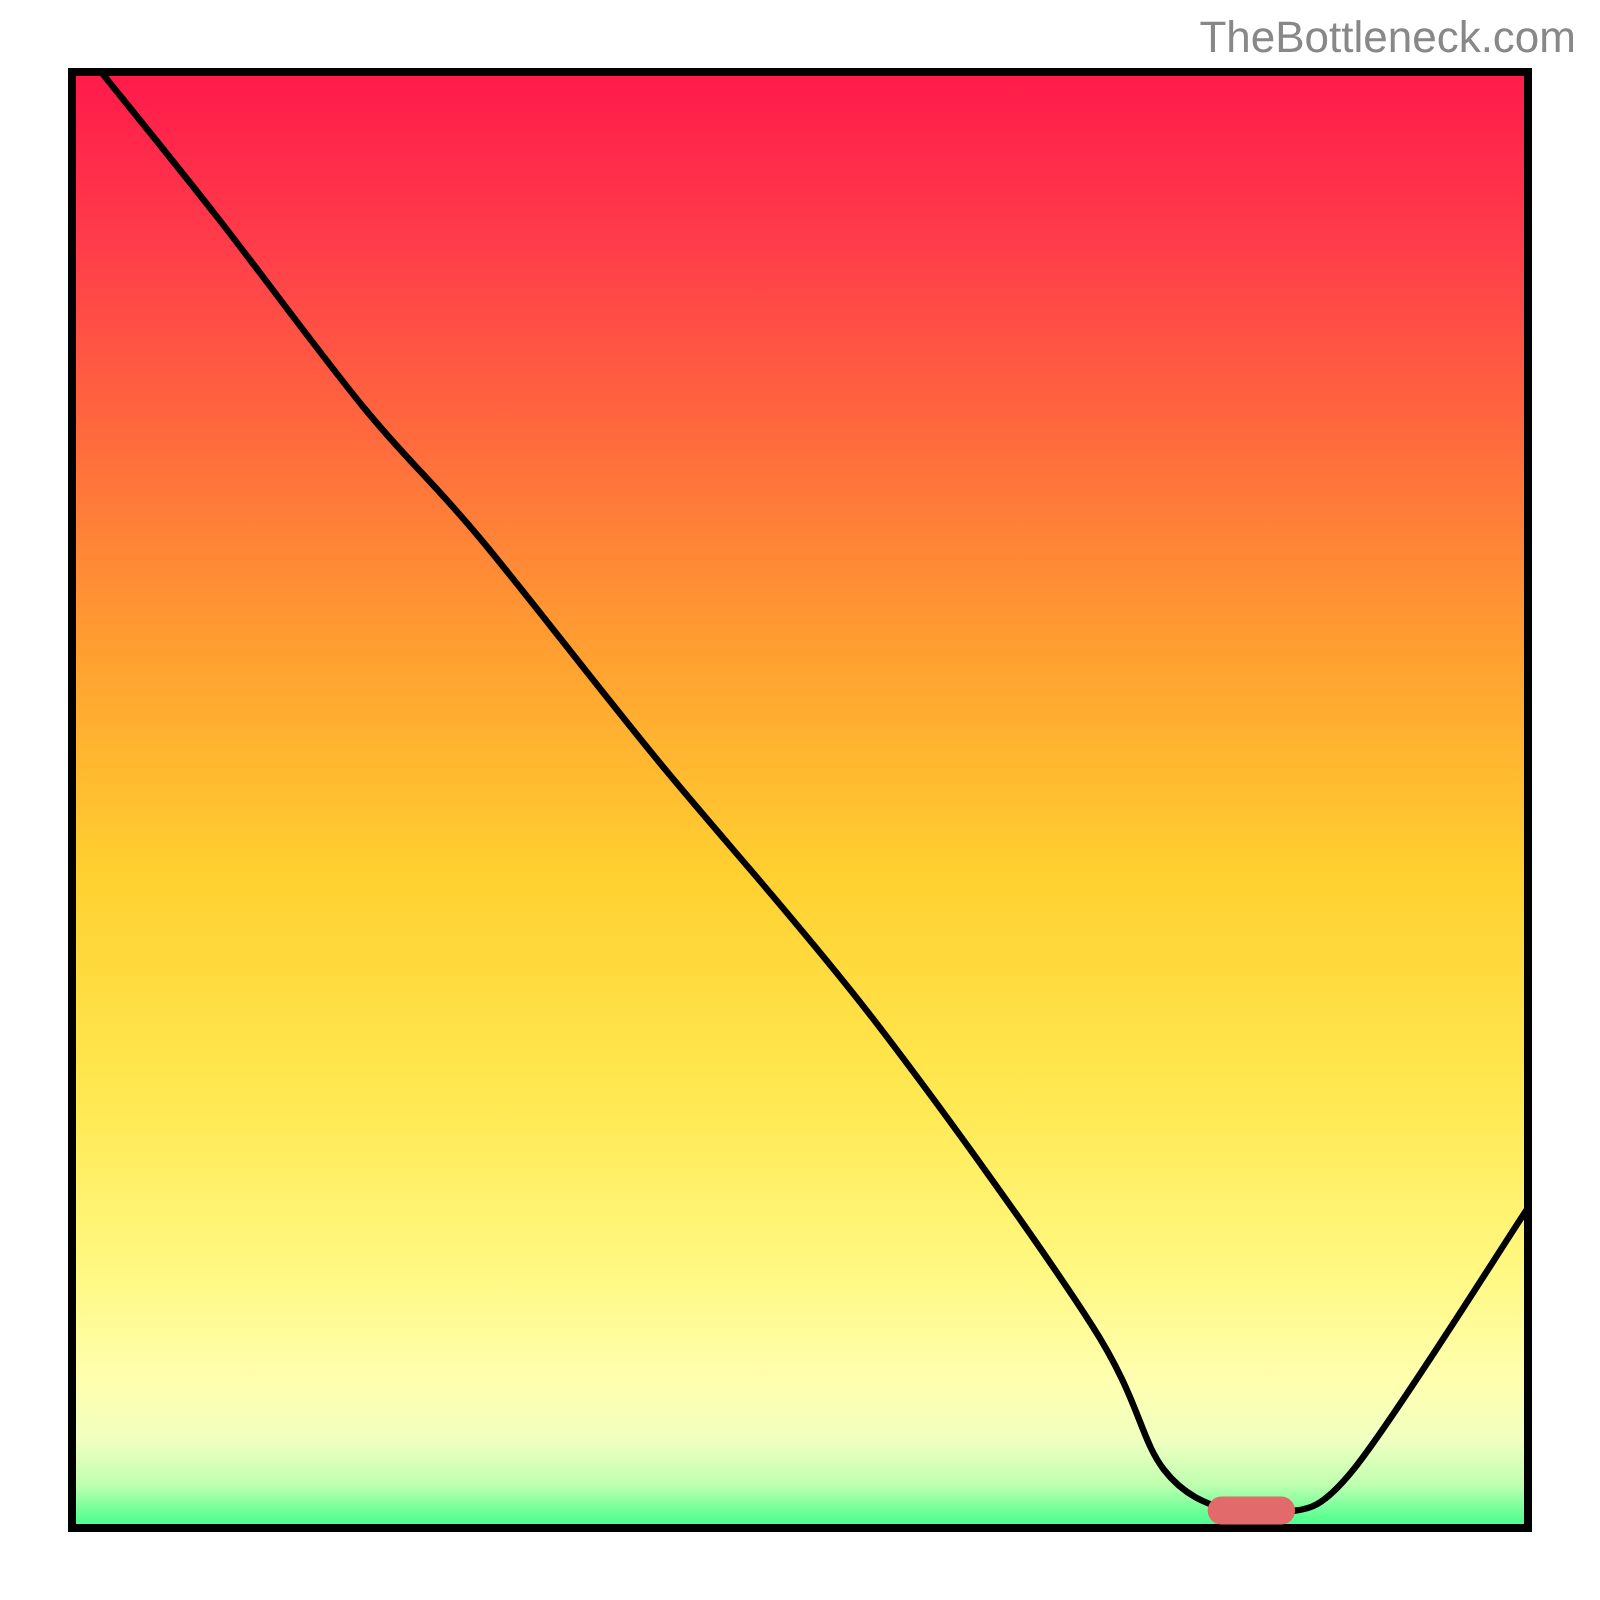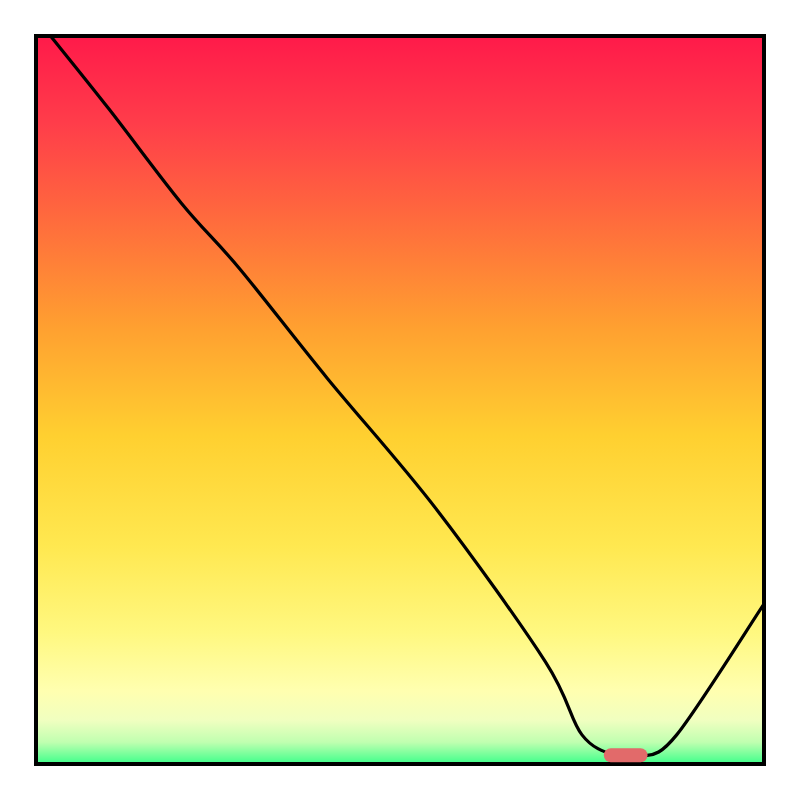--- a/index.html
+++ b/index.html
@@ -24,20 +24,21 @@
     font-weight: normal;
     z-index: 10;
   }
   svg {
     display: block;
   }
 </style>
 </head>
 <body>
 <div class="container">
+  <div class="watermark">TheBottleneck.com</div>
   <svg width="800" height="800" viewBox="0 0 800 800">
     <defs>
       <linearGradient id="bg-gradient" x1="0" y1="0" x2="0" y2="1">
         <stop offset="0%" stop-color="#ff1a4a"></stop>
         <stop offset="12%" stop-color="#ff3d4a"></stop>
         <stop offset="25%" stop-color="#ff6a3d"></stop>
         <stop offset="40%" stop-color="#ffa030"></stop>
         <stop offset="55%" stop-color="#ffd030"></stop>
         <stop offset="70%" stop-color="#ffe850"></stop>
         <stop offset="82%" stop-color="#fff880"></stop>

